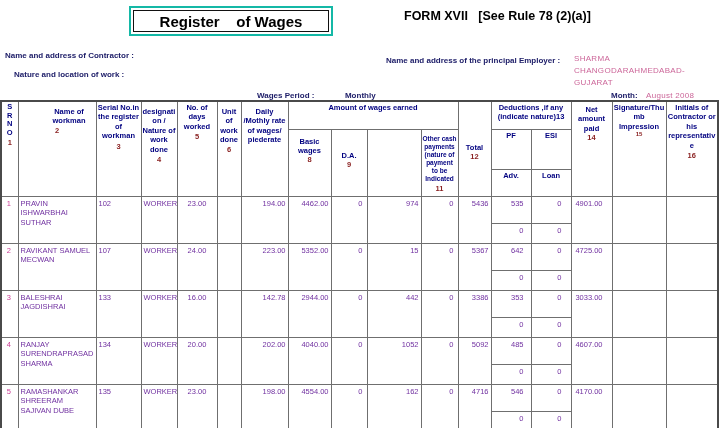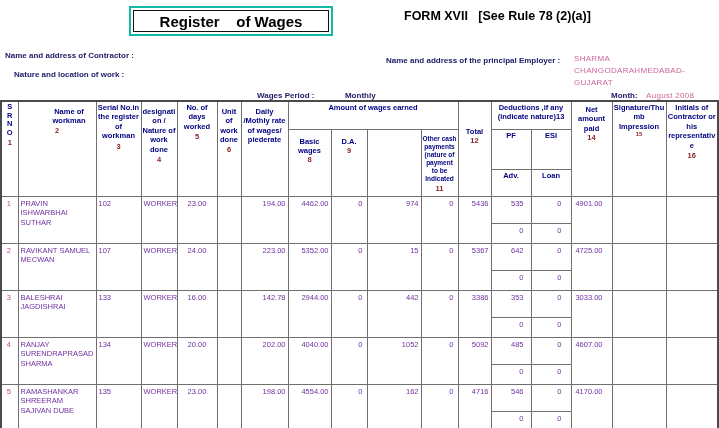--- a/index.html
+++ b/index.html
@@ -20,21 +20,21 @@
     border:2px solid #4a4a4a;}
   th,td{border:1px solid #6f6f6f;box-sizing:border-box;overflow:hidden;}
   th{color:#000080;font-size:7.5px;font-weight:bold;vertical-align:top;padding:1px;text-align:center;}
   .hc{display:flex;flex-direction:column;height:100%;align-items:center;}
   .h-text{overflow-wrap:break-word;max-width:100%;line-height:1.25;}
   .h-num{color:#8b2323;margin-top:1px;}
   .mtA{margin-top:auto;}
   .pb2{padding-bottom:2px;}.pb6{padding-bottom:6px;}.pb8{padding-bottom:8px;}.pb18{padding-bottom:18px;}
   .srno .h-text{white-space:pre-line;line-height:1.15;}
   .h-cen{justify-content:center;}
-  .tot-text{margin-top:24px;}
+  .tot-text{margin-top:40px;}
   .sig-num{font-size:6px;}
   tr.hA{height:28px;} tr.hB{height:40px;} tr.hC{height:27px;}
   tr.r-main{height:27px;} tr.r-sub{height:20px;}
   td.d{font-size:7.5px;color:#7030a0;vertical-align:top;padding:2px 2px 0 2px;line-height:1.3;}
   td.sr{color:#cc3d96;text-align:center;padding-left:0;}
   td.ta-r{text-align:right;}
   td.ta-c{text-align:center;}
   td.p4{padding-right:4px;} td.p7{padding-right:7px;} td.p8{padding-right:9px;}
 </style>
 </head>
@@ -173,21 +173,21 @@
 
     <tr class="hB">
       <th rowspan="2">
         <div class="hc">
               <span class="h-text" style="margin-top:6px;">Basic wages</span>
         <span class="h-num mtA pb6">8</span>
             </div>
       </th>
       <th rowspan="2">
         <div class="hc">
-              <span class="h-text" style="margin-top:6px;">D.A.</span>
+              <span class="h-text" style="margin-top:20px;">D.A.</span>
         <span class="h-num mtA pb2">9</span>
             </div>
       </th>
       <th rowspan="2">
         <div class="hc">
               <span class="h-text"></span>
             </div>
       </th>
       <th rowspan="2">
         <div class="hc">

